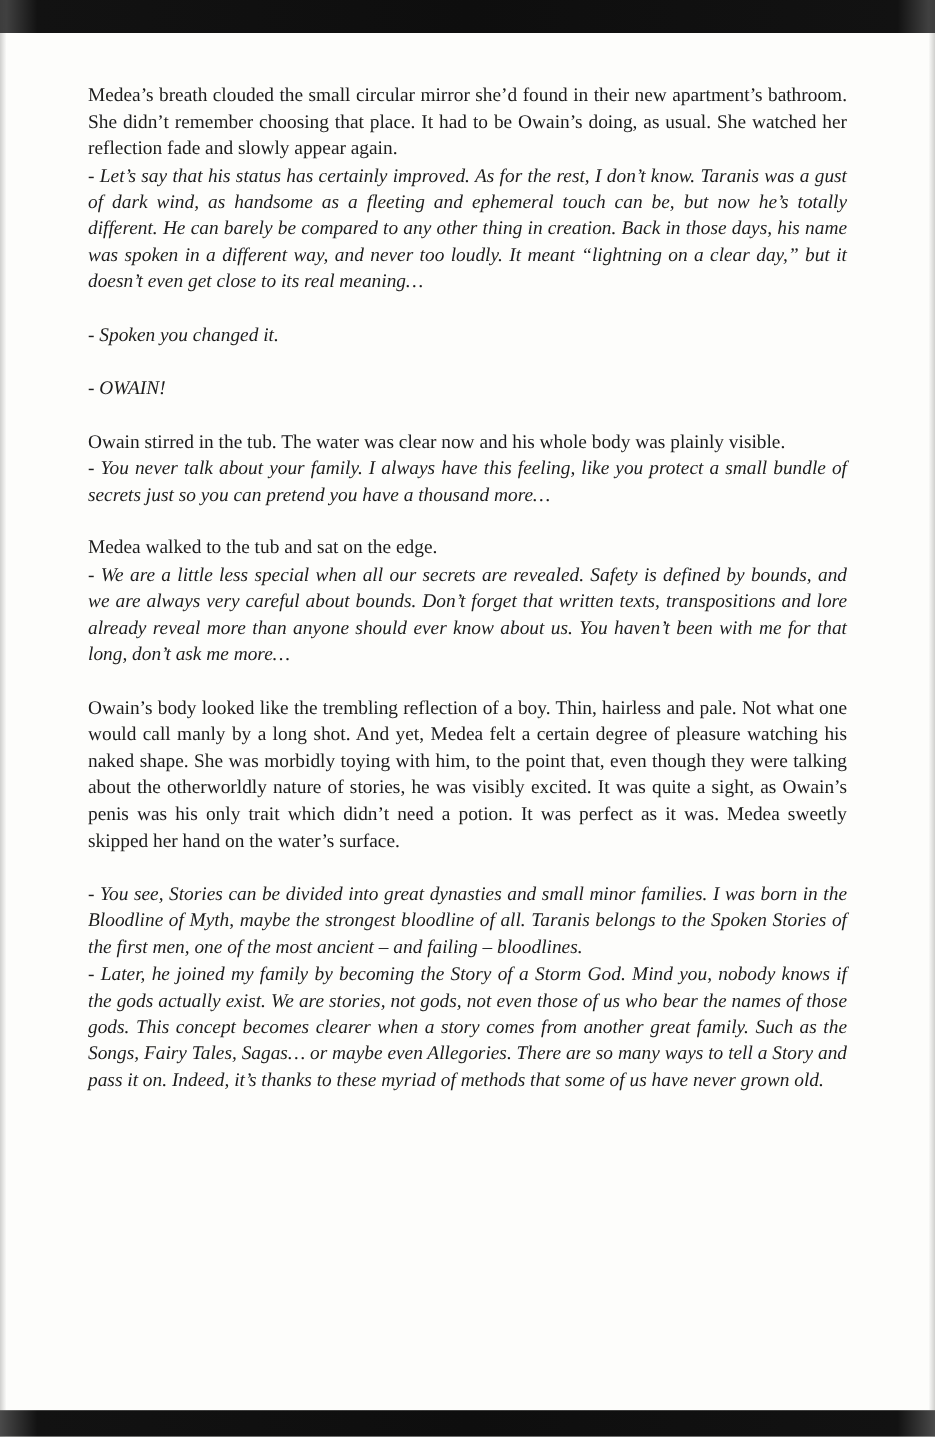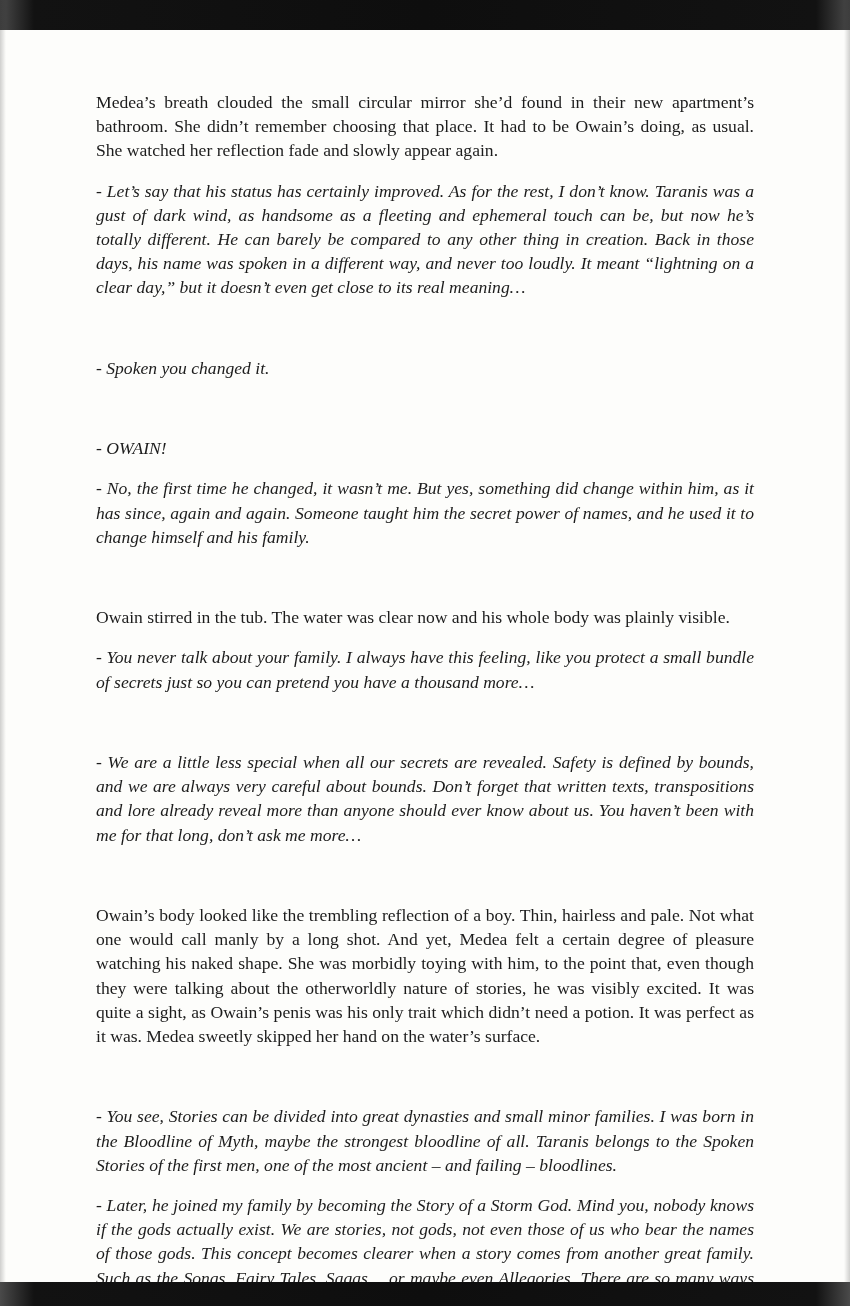--- a/index.html
+++ b/index.html
@@ -42,21 +42,21 @@
     position: absolute;
     top: 74px;
     left: 80px;
     right: 80px;
     color: #1c1c1c;
     font-size: 17.6px;
     line-height: 24.2px;
     text-align: justify;
   }
   .para {
-    margin: 16px;
+    margin: 0;
     padding: 0;
   }
   .para.italic {
     font-style: italic;
   }
   .spacer {
     height: 24.2px;
   }
 </style>
 </head>
@@ -66,25 +66,25 @@
 <div class="page-edge-left"></div>
 <div class="page-edge-right"></div>
 
 <div class="text-block">
     <p class="para normal">Medea’s breath clouded the small circular mirror she’d found in their new apartment’s bathroom. She didn’t remember choosing that place. It had to be Owain’s doing, as usual. She watched her reflection fade and slowly appear again.</p>
     <p class="para italic">- Let’s say that his status has certainly improved. As for the rest, I don’t know. Taranis was a gust of dark wind, as handsome as a fleeting and ephemeral touch can be, but now he’s totally different. He can barely be compared to any other thing in creation. Back in those days, his name was spoken in a different way, and never too loudly. It meant “lightning on a clear day,” but it doesn’t even get close to its real meaning…</p>
     <div class="spacer"></div>
     <p class="para italic">- Spoken you changed it.</p>
     <div class="spacer"></div>
     <p class="para italic">- OWAIN!</p>
-    <p class="para italic">- No, the first time he changed, it wasn’t me. But yes, something did change within him, as it has since, again and again. Someone taught him the secret power of names, and he used it to change himself and his family.</p>
     <div class="spacer"></div>
     <p class="para normal">Owain stirred in the tub. The water was clear now and his whole body was plainly visible.</p>
     <p class="para italic">- You never talk about your family. I always have this feeling, like you protect a small bundle of secrets just so you can pretend you have a thousand more…</p>
     <div class="spacer"></div>
+    <p class="para normal">Medea walked to the tub and sat on the edge.</p>
     <p class="para italic">- We are a little less special when all our secrets are revealed. Safety is defined by bounds, and we are always very careful about bounds. Don’t forget that written texts, transpositions and lore already reveal more than anyone should ever know about us. You haven’t been with me for that long, don’t ask me more…</p>
     <div class="spacer"></div>
     <p class="para normal">Owain’s body looked like the trembling reflection of a boy. Thin, hairless and pale. Not what one would call manly by a long shot. And yet, Medea felt a certain degree of pleasure watching his naked shape. She was morbidly toying with him, to the point that, even though they were talking about the otherworldly nature of stories, he was visibly excited. It was quite a sight, as Owain’s penis was his only trait which didn’t need a potion. It was perfect as it was. Medea sweetly skipped her hand on the water’s surface.</p>
     <div class="spacer"></div>
     <p class="para italic">- You see, Stories can be divided into great dynasties and small minor families. I was born in the Bloodline of Myth, maybe the strongest bloodline of all. Taranis belongs to the Spoken Stories of the first men, one of the most ancient – and failing – bloodlines.</p>
     <p class="para italic">- Later, he joined my family by becoming the Story of a Storm God. Mind you, nobody knows if the gods actually exist. We are stories, not gods, not even those of us who bear the names of those gods. This concept becomes clearer when a story comes from another great family. Such as the Songs, Fairy Tales, Sagas… or maybe even Allegories. There are so many ways to tell a Story and pass it on. Indeed, it’s thanks to these myriad of methods that some of us have never grown old.</p>
   </div>
 
 <div class="scan-bar-bottom"></div>
 

